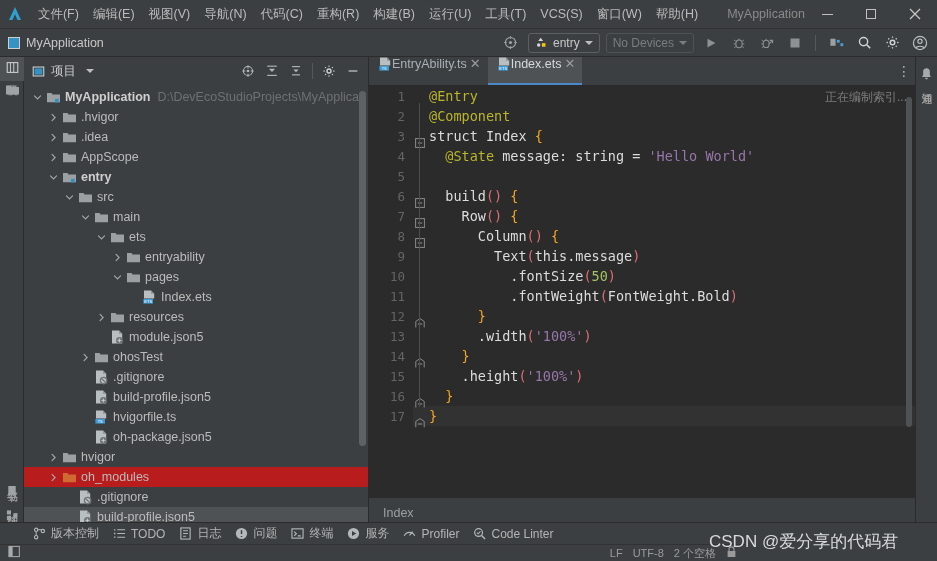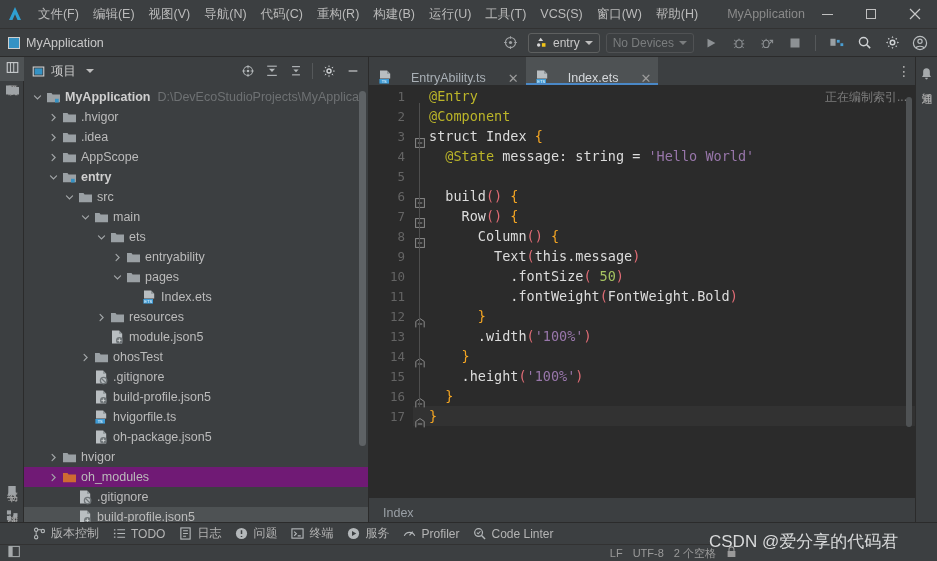--- a/index.html
+++ b/index.html
@@ -89,35 +89,35 @@
   .trow {
     height:20px; display:flex; align-items:center; white-space:nowrap;
     font-size:12.5px; color:#bbbbbb; padding-right:4px;
   }
   .trow .arrow {
     width:11px; height:11px; flex:0 0 11px; margin-right:2px;
     display:flex; align-items:center; justify-content:center;
   }
   .trow .ico { width:16px; flex:0 0 16px; margin-right:4px;
     display:flex; align-items:center; justify-content:center; }
-  .trow.sel { background:#701a75; }
+  .trow.sel { background:#b91c1c; }
   .trow.hover { background:#4e5254; }
   .trow .bold { font-weight:bold; color:#cfcfcf; }
   .tpath { color:#6e7173; font-size:12.5px; margin-left:7px; }
   .pp-scroll {
     position:absolute; right:2px; top:34px; width:7px; height:355px;
     background:#5e6265; border-radius:4px;
   }
 
   
   .editor { position:absolute; left:369px; top:57px; width:546px; height:470px;
     background:#2b2b2b; }
   .tabbar { height:28px; background:#3c3f41; display:flex; align-items:stretch;
     position:relative; }
-  .tab { display:flex; align-items:flex-end; gap:19px; padding:0 7px 0 9px;
+  .tab { display:flex; align-items:flex-start; gap:0; padding:0 7px 0 9px;
     font-size:12.5px; color:#a9b0b6; position:relative; }
   .tab.active { background:#4e5254; color:#d6d9dc; }
   .tab.active:after { content:""; position:absolute; left:0; right:0; bottom:0;
     height:2px; background:#4a88c7; }
   .tab .x { color:#9b9b9b; font-size:13px; line-height:1; margin-left:3px; }
   .tabmore { margin-left:auto; width:22px; display:flex; align-items:center;
     justify-content:center; color:#b0b0b0; font-size:14px; }
 
   .codewrap { position:absolute; top:28px; left:0; right:0; bottom:30px;
     background:#2b2b2b; overflow:hidden; }
@@ -164,21 +164,21 @@
     position:absolute; left:709px; top:530px; font-size:17px; color:#d9dadb;
     white-space:nowrap; pointer-events:none;
     font-family:"Liberation Sans","DejaVu Sans",sans-serif;
   }
 
   
   .t-dec  { color:#bbb529;margin-top:41px; }
   .t-brc  { color:#f5a623; }
   .t-par  { color:#e06c75; }
   .t-str  { color:#9876aa; }
-  .t-num  { color:#a5c261;margin-left:8px; }
+  .t-num  { color:#a5c261; }
   .t-white{ color:#dcdcdc; }
 </style>
 </head>
 <body>
 
 <div id="app">
 
   <div class="menubar">
     <div class="logo-ico">
       <svg width="18" height="18" viewBox="0 0 18 18">

